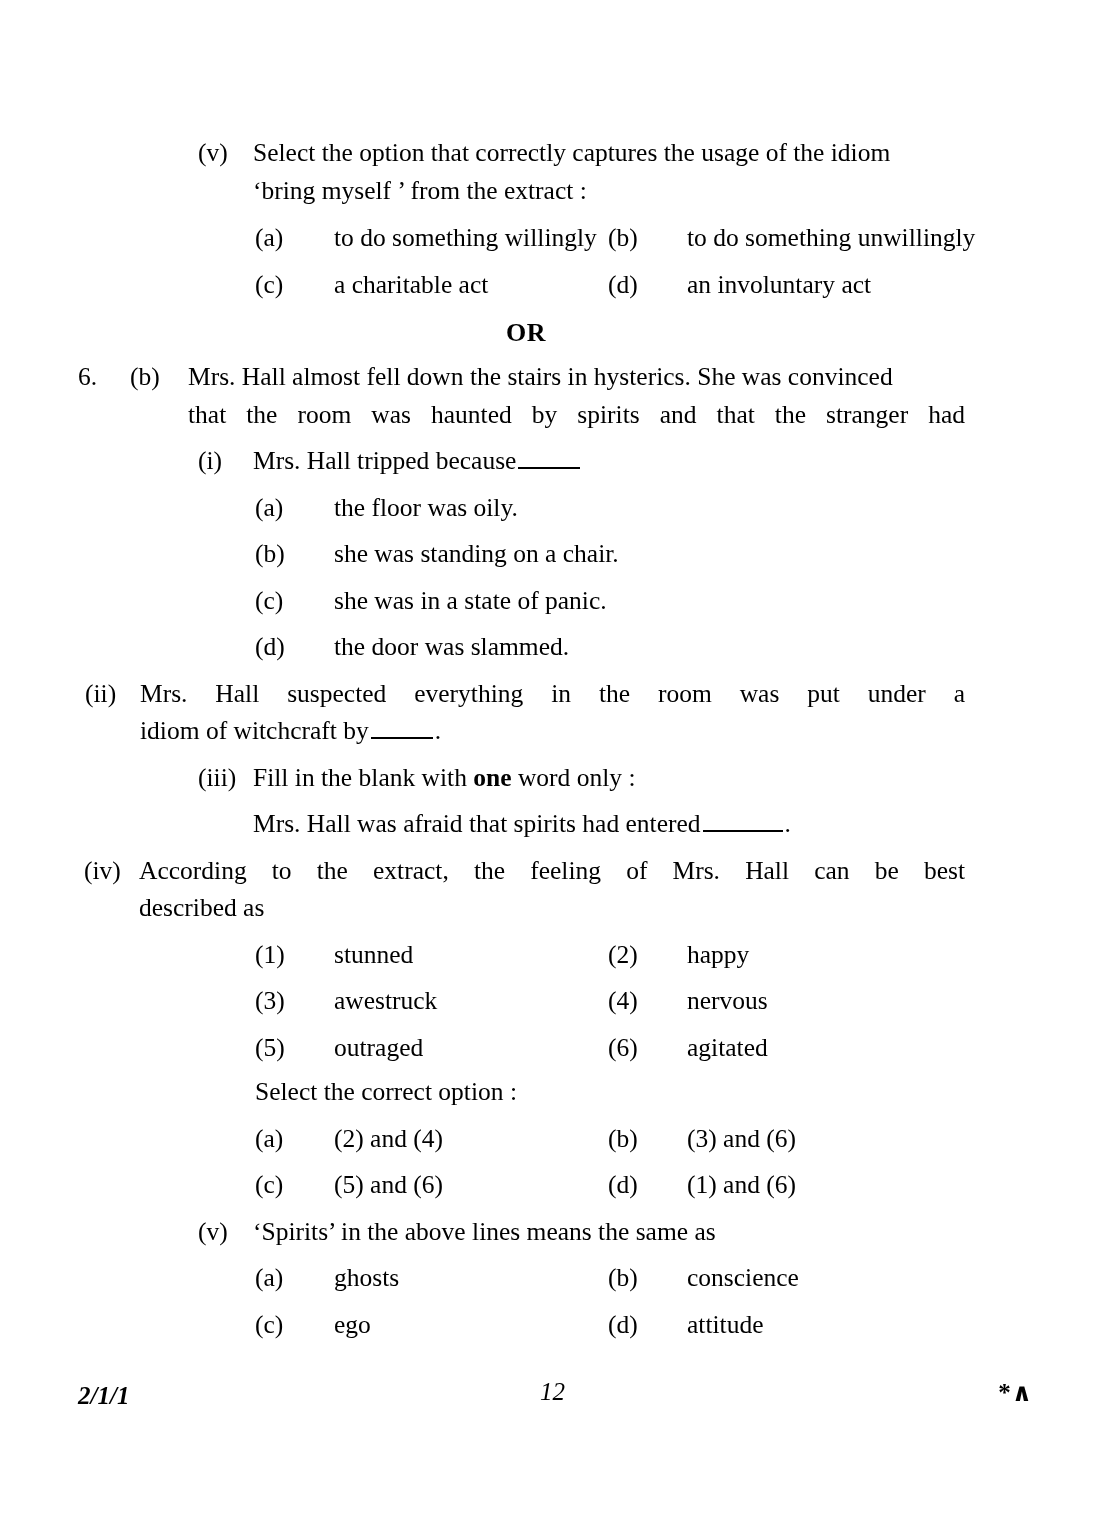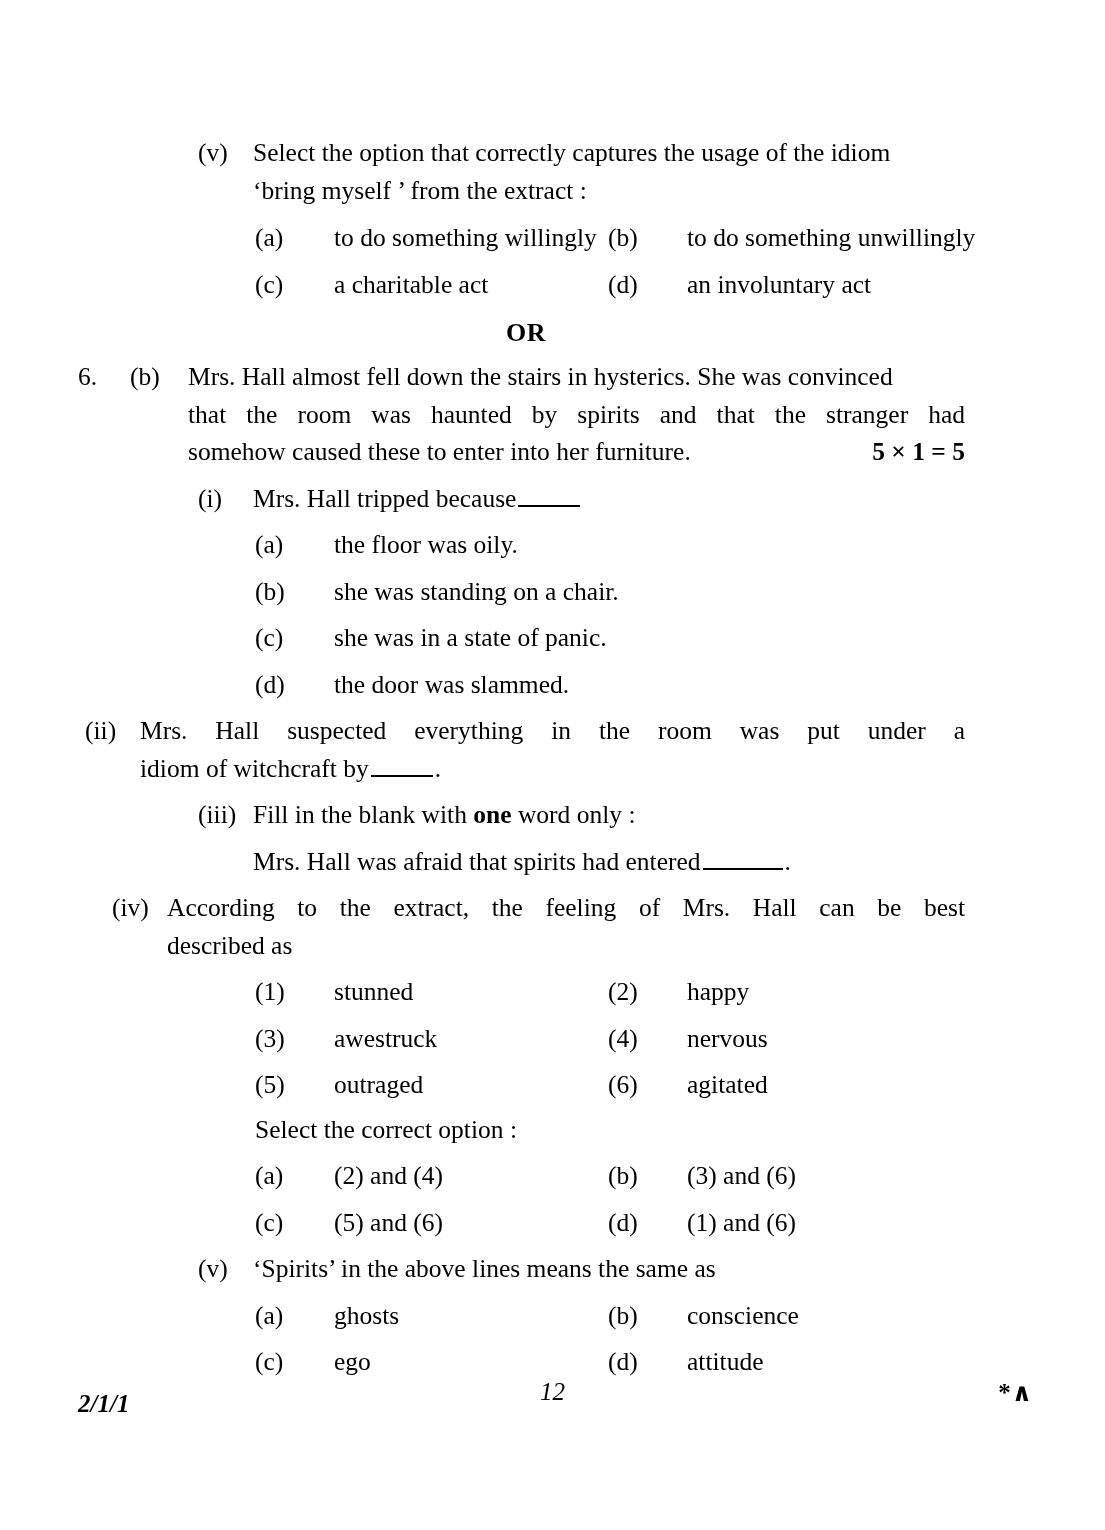--- a/index.html
+++ b/index.html
@@ -121,21 +121,21 @@
   .footer {
     position: absolute;
     left: 0;
     top: 1378px;
     width: 1105px;
     height: 40px;
   }
   .footer-left {
     position: absolute;
     left: 78px;
-    top: 12px;
+    top: 4px;
     font-style: italic;
     font-weight: bold;
     font-size: 25px;
   }
   .footer-center {
     position: absolute;
     left: 0;
     top: 0;
     width: 1105px;
     text-align: center;
@@ -193,24 +193,20 @@
   <div class="or-divider body-text" style="position:absolute; top:314px; left:0; width:1052px;">OR</div>
 
   <div class="content body-text" style="position:absolute; top:358px; left:0;">
 
     <div class="q-row" style="padding-left:78px; padding-right:140px;">
       <div class="col-qnum">6.</div>
       <div class="col-part">(b)</div>
       <div style="flex:1 1 auto;">
         <div class="justify" style="text-align:justify;">Mrs. Hall almost fell down the stairs in hysterics. She was convinced</div>
         <div class="justify" style="text-align:justify; text-align-last:justify;">that the room was haunted by spirits and that the stranger had</div>
-        <div style="display:flex; justify-content:space-between; align-items:baseline;">
-          <span>somehow caused these to enter into her furniture.</span>
-          <span class="marks">5 × 1 = 5</span>
-        </div>
       </div>
     </div>
 
     <div style="margin-top:9px;">
       <div class="q-row" style="padding-left:198px;">
         <div class="col-roman">(i)</div>
         <div style="flex:1 1 auto;">
           <span>Mrs. Hall tripped because</span><span class="blank"></span>
         </div>
       </div>
@@ -253,21 +249,21 @@
             <span>Fill in the blank with </span><b>one</b><span> word only :</span>
           </div>
           <div style="margin-top:9px;">
             <span>Mrs. Hall was afraid that spirits had entered</span><span class="blank wide"></span><span>.</span>
           </div>
         </div>
       </div>
     </div>
 
     <div style="margin-top:9px;">
-      <div class="q-row" style="padding-left:112px; padding-right:140px;">
+      <div class="q-row" style="padding-left:84px; padding-right:140px;">
         <div class="col-roman">(iv)</div>
         <div style="flex:1 1 auto;">
           <div style="text-align:justify; text-align-last:justify;">According to the extract, the feeling of Mrs. Hall can be best</div>
           <div>described as</div>
         </div>
       </div>
 
       <div class="opt-pair" style="padding-left:255px; margin-top:9px;">
         <div class="opt-cell-a">
           <div class="opt-label">(1)</div>

